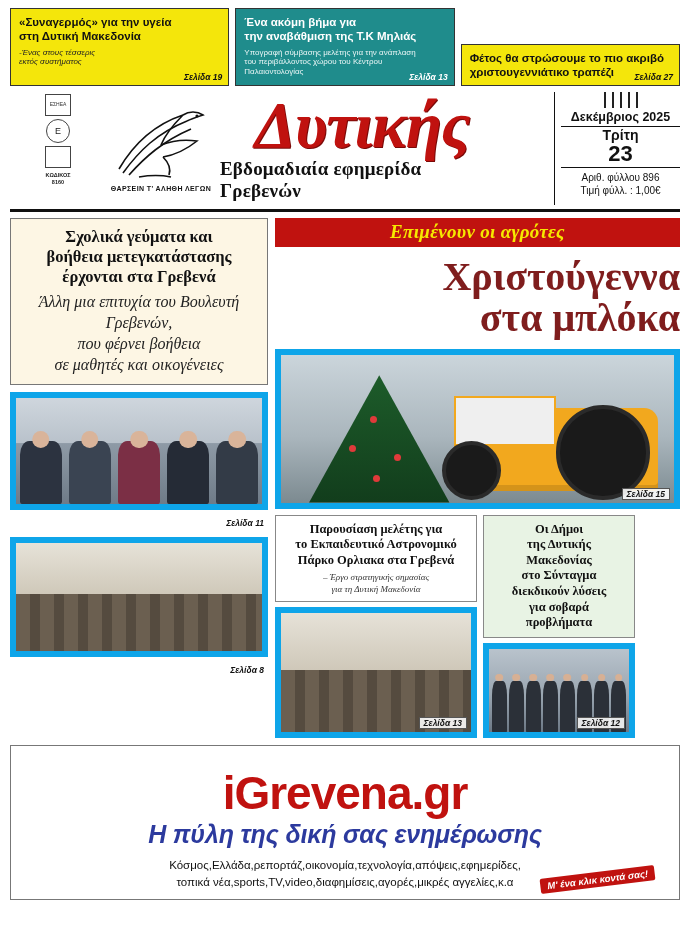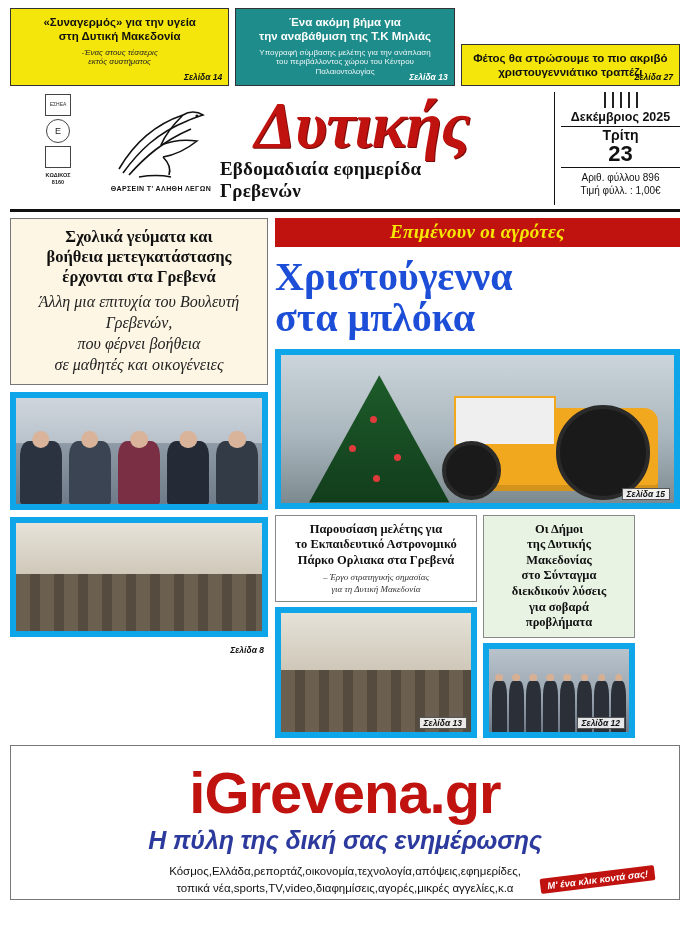--- a/index.html
+++ b/index.html
@@ -23,21 +23,20 @@
   .teasers {
     display: flex;
     gap: 6px;
     height: 78px;
   }
   .teaser {
     flex: 1;
     border: 1px solid #333;
     position: relative;
     padding: 6px 8px 4px 8px;
-    text-align: center;
     overflow: hidden;
   }
   .teaser.yellow { background: #f4e60b; }
   .teaser.teal   { background: #1f8c8c; }
   .teaser.yellow2 { background: #f4e60b; margin-top: 36px; }
   .teaser .t-head {
     font-weight: bold;
     font-size: 11.5px;
     line-height: 1.25;
     color: #111;
@@ -248,26 +247,26 @@
     color: #f6e800;
     text-align: center;
     font-weight: bold;
     font-size: 19px;
     font-style: italic;
     padding: 3px 0 4px 0;
     font-family: "Liberation Serif", serif;
     letter-spacing: .3px;
   }
   .lead-title {
-    text-align: left;
+    text-align: right;
     font-family: "Liberation Serif", serif;
     font-weight: bold;
     font-size: 40px;
     line-height: 1.02;
-    color: #1d4ed8;
+    color: #7f1d1d;
     padding: 4px 0 4px 0;
   }
 
   .bottom-right {
     display: flex;
     gap: 6px;
     flex: 1;
   }
   .br-col { display: flex; flex-direction: column; gap: 5px; }
   .br-col.wide { width: 202px; }
@@ -302,25 +301,25 @@
     height: 155px;
     position: relative;
     background: #ffffff;
     padding: 6px 8px;
     text-align: center;
     overflow: hidden;
   }
   .ad-title {
     font-family: "Liberation Sans", sans-serif;
     font-weight: bold;
-    font-size: 58px;
+    font-size: 46px;
     line-height: 1;
     color: #c0120f;
     letter-spacing: -1px;
-    margin-top: 12px;
+    margin-top: 18px;
   }
   .ad-sub {
     font-weight: bold;
     font-style: italic;
     font-size: 25px;
     color: #2c3a9e;
     margin-top: 4px;
     letter-spacing: -.2px;
   }
   .ad-list {
@@ -412,21 +411,21 @@
 
 <div class="page">
 
   <div class="teasers">
 
     <div class="teaser yellow">
       <div class="t-head" style="white-space:pre-line">«Συναγερμός» για την υγεία
 στη Δυτική Μακεδονία</div>
       <div class="t-sub" style="white-space:pre-line">-Ένας στους τέσσερις
 εκτός συστήματος</div>
-      <div class="t-page">Σελίδα 14</div>
+      <div class="t-page">Σελίδα 19</div>
     </div>
 
     <div class="teaser teal">
       <div class="t-head" style="white-space:pre-line">Ένα ακόμη βήμα για
 την αναβάθμιση της Τ.Κ Μηλιάς</div>
       <div class="t-sub" style="white-space:pre-line">Υπογραφή σύμβασης μελέτης για την ανάπλαση
 του περιβάλλοντος χώρου του Κέντρου
 Παλαιοντολογίας</div>
       <div class="t-page">Σελίδα 13</div>
     </div>
@@ -509,20 +508,23 @@
       <div class="photo" style="height:118px">
         <div class="ph-room">
           <div class="figs">
             <div class="fig f1"></div>
             <div class="fig f2"></div>
             <div class="fig f3"></div>
             <div class="fig f4"></div>
             <div class="fig f5"></div>
           </div>
         </div>
+      </div>
+      <div style="text-align:right;margin-top:-5px">
+        <span class="page-tag plain" style="position:static">Σελίδα  11</span>
       </div>
 
 
       <div class="photo" style="height:120px">
         <div class="ph-hall">
           <div class="desk"></div>
           <div class="seats"></div>
         </div>
       </div>
       <div style="text-align:right;margin-top:-5px">

